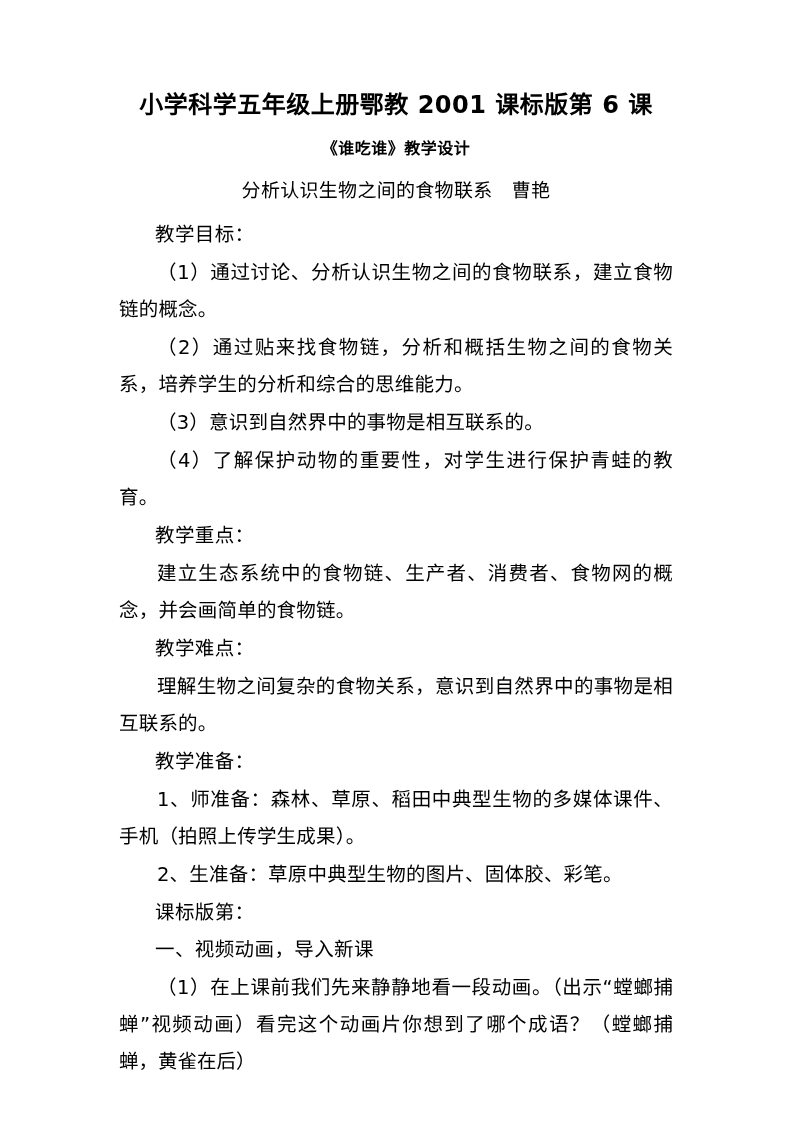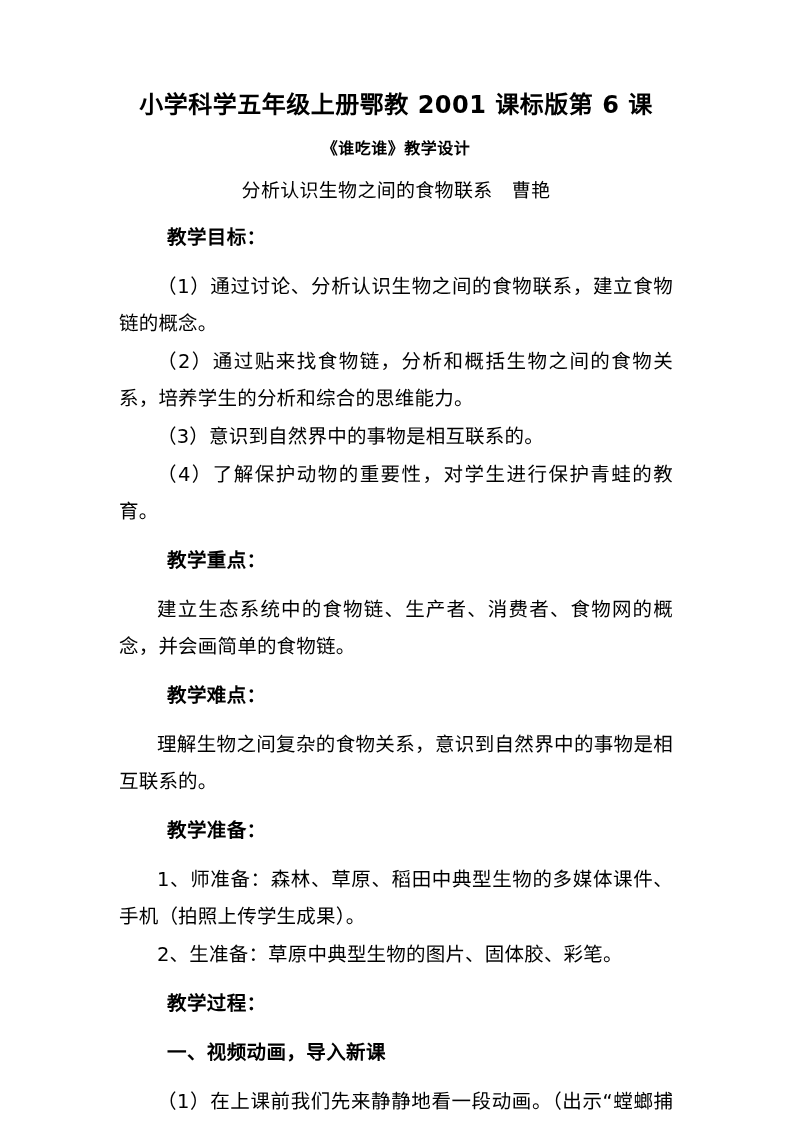--- a/index.html
+++ b/index.html
@@ -55,24 +55,24 @@
     line-height: 34px;
     text-align: center;
     letter-spacing: 0.3px;
     margin: 0 0 9px 0;
   }
 
   
   .section-heading {
     font-size: 19.5px;
     line-height: 37px;
-    font-weight: bold;
+    font-weight: normal;
     text-indent: 37px;
     letter-spacing: 0.4px;
-    margin: 12px;
+    margin: 0;
   }
 
   .para {
     font-size: 19.5px;
     line-height: 37px;
     text-indent: 38px;
     text-align: justify;
     text-justify: inter-ideograph;
     letter-spacing: 0.2px;
     margin: 1px;
@@ -103,19 +103,19 @@
     <h3 class="section-heading">教学重点：</h3>
     <p class="para">建立生态系统中的食物链、生产者、消费者、食物网的概念，并会画简单的食物链。</p>
 
     <h3 class="section-heading">教学难点：</h3>
     <p class="para">理解生物之间复杂的食物关系，意识到自然界中的事物是相互联系的。</p>
 
     <h3 class="section-heading">教学准备：</h3>
     <p class="para">1、师准备：森林、草原、稻田中典型生物的多媒体课件、手机（拍照上传学生成果）。</p>
     <p class="para">2、生准备：草原中典型生物的图片、固体胶、彩笔。</p>
 
-    <h3 class="section-heading">教学过程：</h3>
+    <h3 class="section-heading">课标版第：</h3>
 
     <h3 class="section-heading">一、视频动画，导入新课</h3>
     <p class="para tight">（1）在上课前我们先来静静地看一段动画。（出示“螳螂捕蝉”视频动画）看完这个动画片你想到了哪个成语？（螳螂捕蝉，黄雀在后）</p>
 
   </div>
 </div>
 
 </body></html>

